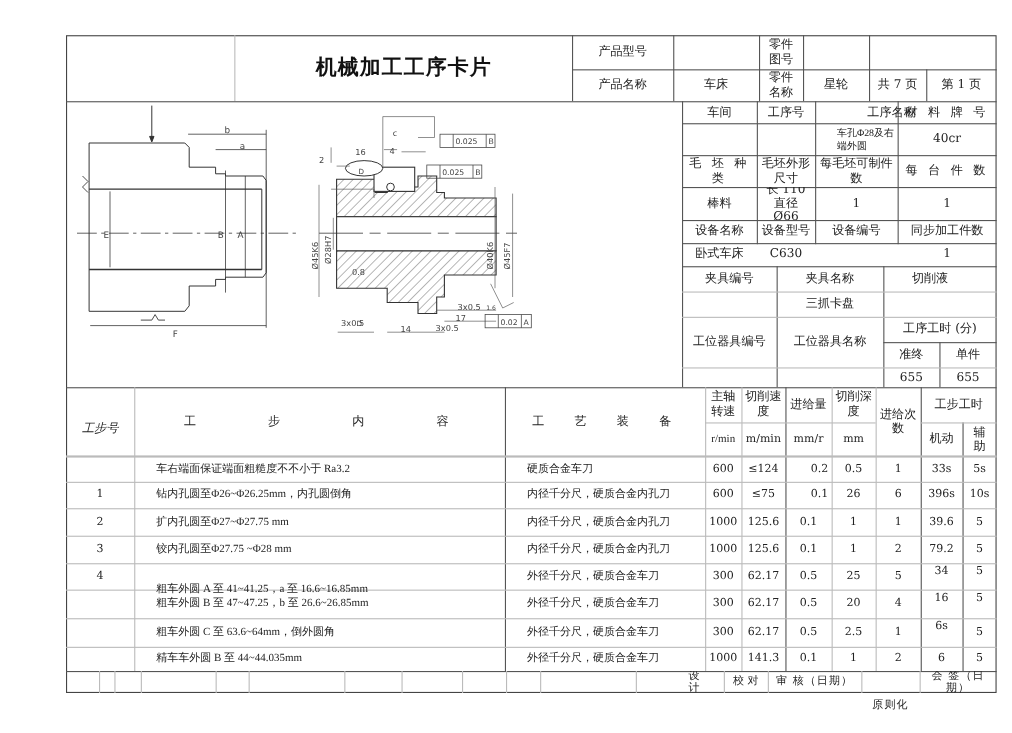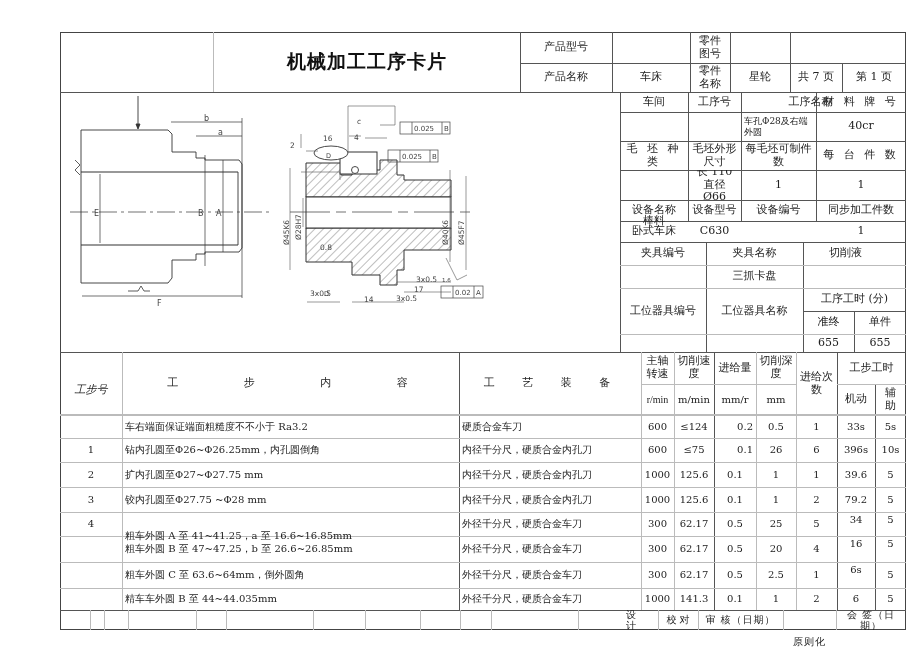--- a/index.html
+++ b/index.html
@@ -1,19 +1,19 @@
 <!DOCTYPE html>
 <html><head>
 <meta charset="utf-8">
 <style>
   html,body{margin:0;padding:0;background:#fff;}
   body{width:920px;height:666px;position:relative;overflow:hidden;font-family:"DejaVu Serif","Liberation Serif",serif;color:#222;}
   .abs{position:absolute;box-sizing:border-box;}
   .c{position:absolute;box-sizing:border-box;display:flex;align-items:center;justify-content:center;text-align:center;font-size:11px;line-height:1.15;overflow:hidden;}
-  .l{justify-content:flex-start;padding-left:3px;}
+  .l{justify-content:flex-start;padding-left:20px;font-family:Liberation Serif, serif;}
   .r{justify-content:flex-end;padding-right:3px;}
   .sm{font-size:9px;}
   .ln{position:absolute;background:#555;}
   .lg{position:absolute;background:#bbb;}
   .title{font-family:"DejaVu Sans","Liberation Sans",sans-serif;font-size:19px;font-weight:bold;letter-spacing:1px;color:#111;}
   .sp{letter-spacing:6px;}
   .sp2{letter-spacing:3px;}
   svg text{font-family:"DejaVu Sans","Liberation Sans",sans-serif;}
 </style>
 </head>
@@ -74,21 +74,21 @@
   <div class="c" style="left:620px;top:112px;width:68px;height:29px;"></div>
   <div class="c" style="left:688px;top:112px;width:53px;height:29px;"></div>
   <div class="c l sm" style="left:741px;top:112px;width:75px;height:29px;text-align:left;">车孔Φ28及右端外圆</div>
   <div class="c" style="left:816px;top:112px;width:90px;height:29px;">40cr</div>
 
   <div class="c sp2" style="left:620px;top:141px;width:68px;height:29px;">毛 坯 种 类</div>
   <div class="c" style="left:688px;top:141px;width:53px;height:29px;padding:0 2px;">毛坯外形尺寸</div>
   <div class="c" style="left:741px;top:141px;width:75px;height:29px;padding:0 2px;">每毛坯可制件数</div>
   <div class="c sp2" style="left:816px;top:141px;width:90px;height:29px;">每 台 件 数</div>
 
-  <div class="c" style="left:620px;top:170px;width:68px;height:30px;margin-top:36px;">棒料</div>
+  <div class="c" style="left:620px;top:170px;width:68px;height:30px;">棒料</div>
   <div class="c" style="left:688px;top:170px;width:53px;height:30px;padding:0 3px;">长 110 直径 Ø66</div>
   <div class="c" style="left:741px;top:170px;width:75px;height:30px;">1</div>
   <div class="c" style="left:816px;top:170px;width:90px;height:30px;">1</div>
 
   <div class="c" style="left:620px;top:200px;width:68px;height:21px;">设备名称</div>
   <div class="c" style="left:688px;top:200px;width:53px;height:21px;">设备型号</div>
   <div class="c" style="left:741px;top:200px;width:75px;height:21px;">设备编号</div>
   <div class="c" style="left:816px;top:200px;width:90px;height:21px;">同步加工件数</div>
 
   <div class="c" style="left:620px;top:221px;width:68px;height:21px;">卧式车床</div>

